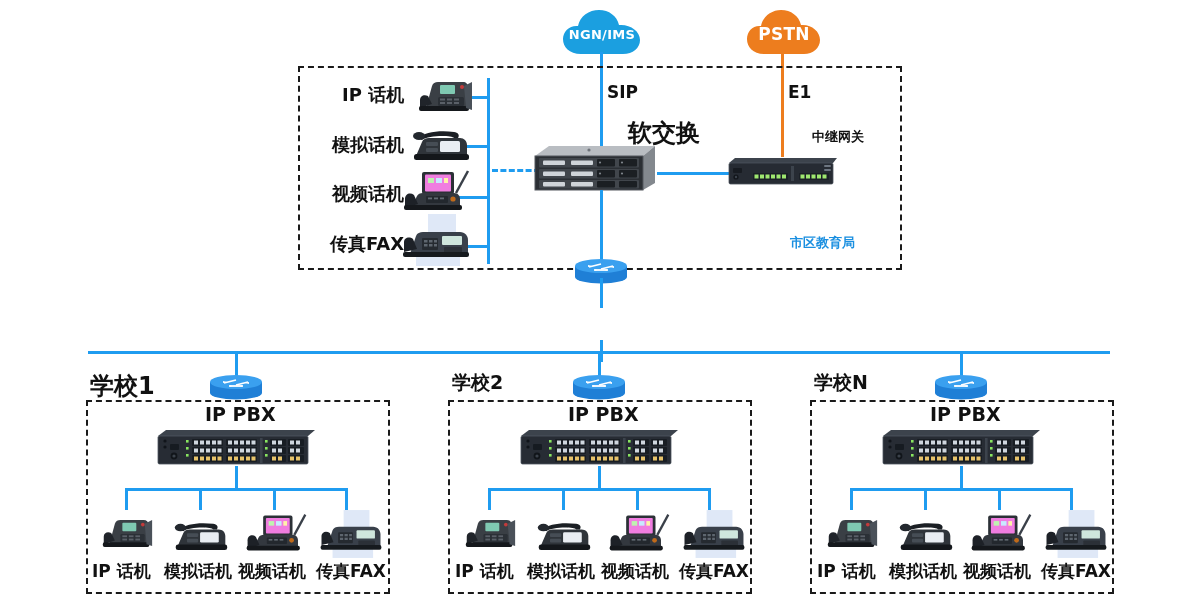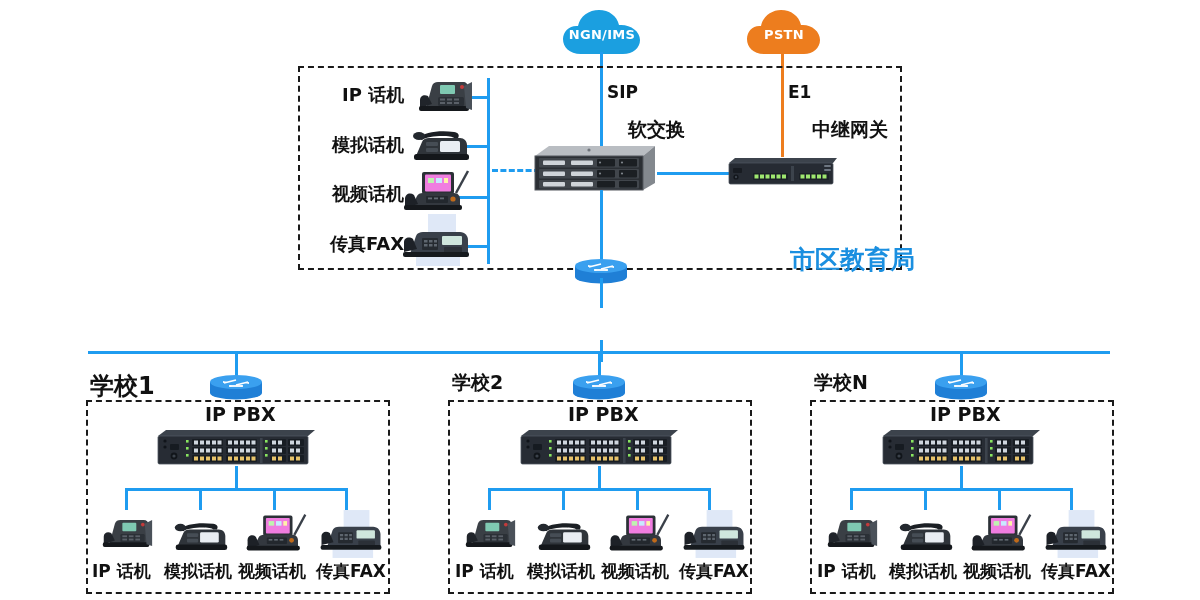--- a/index.html
+++ b/index.html
@@ -46,32 +46,32 @@
                C48 2 56 8 58 17 C69 16 79 23 79 32 C79 40 72 46 62 46 Z" fill="#1b9fe0"></path>
     </svg>
     <span class="ctext" style="font-size:13px;">NGN/IMS</span>
   </div>
 
   <div class="cloud" style="left:745px;top:8px;width:78px;height:52px;">
     <svg width="78" height="52" viewBox="0 0 78 52">
       <path d="M19 46 C8 46 2 39 2 31 C2 23 8 17 16 18 C18 8 27 2 36 2
                C46 2 54 8 56 17 C66 16 75 23 75 32 C75 40 68 46 59 46 Z" fill="#ED7D1E"></path>
     </svg>
-    <span class="ctext" style="font-size:13px;">PSTN</span>
+    <span class="ctext" style="font-size:17px;">PSTN</span>
   </div>
 
   <div class="vline" style="left:600px;top:52px;height:100px;"></div>
   <div class="vline-orange" style="left:781px;top:52px;height:105px;"></div>
 
   <span class="lbl" style="left:607px;top:82px;font-size:17px;">SIP</span>
   <span class="lbl" style="left:788px;top:82px;font-size:17px;">E1</span>
 
   <div class="zone" style="left:298px;top:66px;width:600px;height:200px;"></div>
 
-  <span class="lbl-blue" style="left:790px;top:234px;font-size:25px;margin-top:9px;">市区教育局</span>
+  <span class="lbl-blue" style="left:790px;top:234px;font-size:13px;">市区教育局</span>
 
   <div class="vline" style="left:487px;top:78px;height:186px;"></div>
   <div class="hline" style="left:455px;top:96px;width:34px;"></div>
   <div class="hline" style="left:455px;top:145px;width:34px;"></div>
   <div class="hline" style="left:455px;top:196px;width:34px;"></div>
   <div class="hline" style="left:455px;top:245px;width:34px;"></div>
 
   <div class="dashline-h" style="left:492px;top:169px;width:48px;"></div>
 
   <span class="lbl" style="left:342px;top:83px;font-size:18px;">IP 话机</span>
@@ -139,21 +139,21 @@
       <rect x="26" y="32" width="3.5" height="2.5" fill="#5e666f"></rect>
       <rect x="31" y="32" width="3.5" height="2.5" fill="#5e666f"></rect>
       <rect x="36" y="32" width="3" height="2.5" fill="#5e666f"></rect>
       <rect x="46" y="35" width="18" height="6" rx="1" fill="#2b3037"></rect>
       <path d="M6 40 L6 30 C6 26 11 24 15 27 L19 37 Z" fill="#1d2127"></path>
       <rect x="18" y="44" width="44" height="10" fill="#dfe8f7"></rect>
       <rect x="5" y="40" width="66" height="5" rx="2" fill="#161a1e"></rect>
     </svg>
   </div>
 
-  <span class="lbl" style="left:628px;top:117px;font-size:19px;">软交换</span>
+  <span class="lbl" style="left:628px;top:117px;font-size:24px;">软交换</span>
   <div class="chassis" style="left:531px;top:138px;">
     <svg width="128" height="55" viewBox="0 0 128 55">
       <path d="M4 18 L18 8 L124 8 L112 18 Z" fill="#b9bdc2"></path>
       <path d="M112 18 L124 8 L124 45 L112 52 Z" fill="#83888e"></path>
       <rect x="4" y="18" width="108" height="34" fill="#2b2f34"></rect>
       <rect x="4" y="18" width="108" height="34" fill="none" stroke="#55595f" stroke-width="1"></rect>
       <g fill="#41464c">
         <rect x="8" y="20" width="100" height="9.4" rx="1"></rect>
         <rect x="8" y="31" width="100" height="9.4" rx="1"></rect>
         <rect x="8" y="42" width="100" height="8.4" rx="1"></rect>
@@ -181,21 +181,21 @@
           <circle cx="91" cy="35.5" r="1.1"></circle>
       </g>
       <circle cx="58" cy="12" r="1.6" fill="#6e737a"></circle>
     </svg>
   </div>
 
   <div class="hline" style="left:657px;top:172px;width:74px;"></div>
 
   <div class="hline" style="left:536px;top:169px;width:0px;"></div>
 
-  <span class="lbl" style="left:812px;top:117px;font-size:19px;">中继网关</span>
+  <span class="lbl" style="left:812px;top:128px;font-size:13px;">中继网关</span>
   <div class="chassis" style="left:727px;top:155px;">
     <svg width="112" height="32" viewBox="0 0 112 32">
       <path d="M2 8 L8 3 L110 3 L106 8 Z" fill="#3c434c"></path>
       <rect x="2" y="8" width="104" height="21" rx="1.5" fill="#262b33"></rect>
       <rect x="2" y="8" width="104" height="21" rx="1.5" fill="none" stroke="#4d545e" stroke-width="0.8"></rect>
       <rect x="6" y="13" width="9" height="5" rx="1" fill="#171b21"></rect>
       <circle cx="9" cy="22" r="2.6" fill="#12161b"></circle>
       <circle cx="9" cy="22" r="1.2" fill="#3b424b"></circle>
       <g fill="#1b2027">
         <rect x="26" y="18" width="35" height="7" rx="1"></rect>

